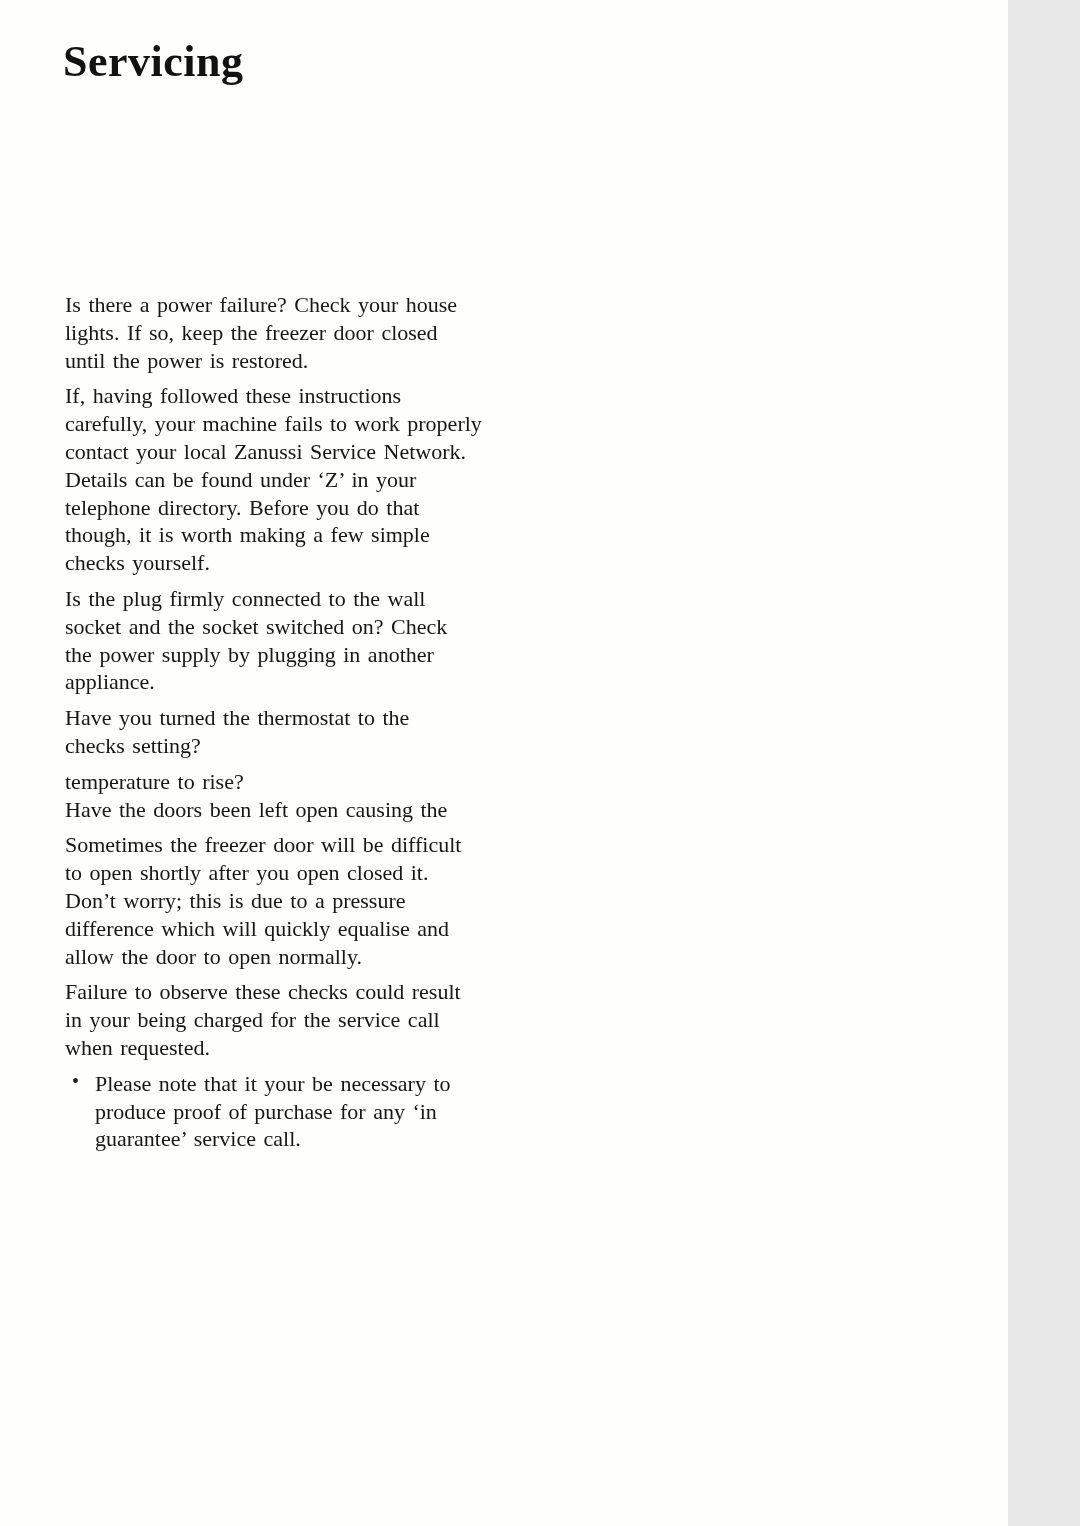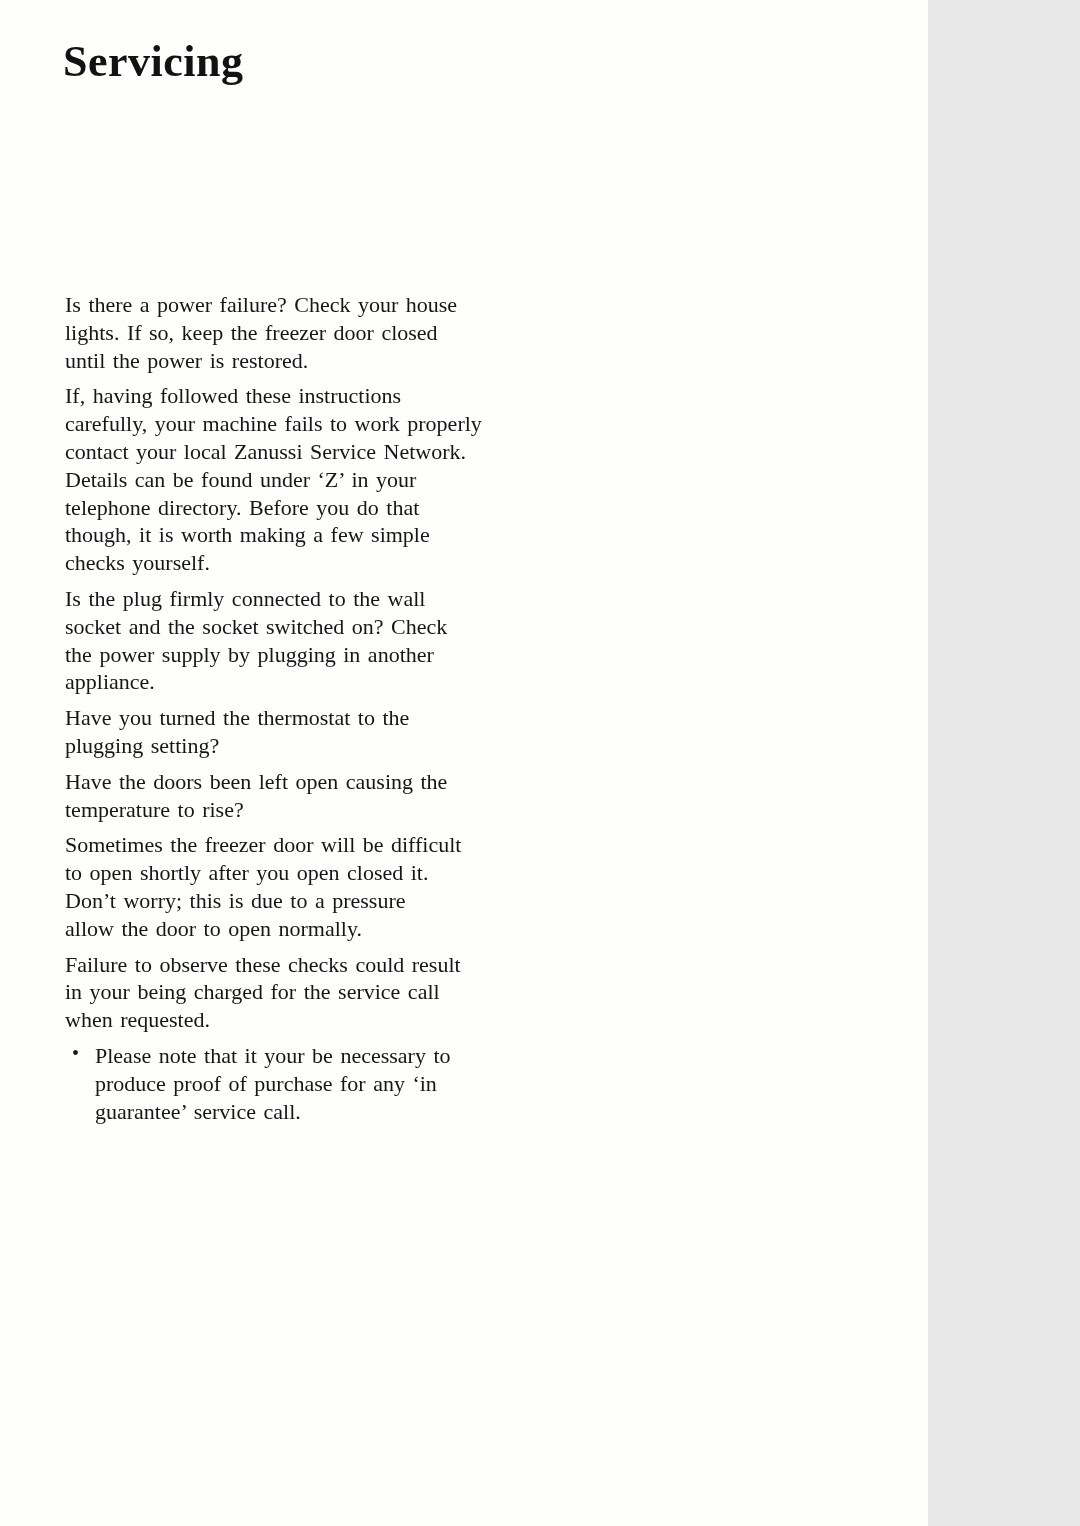--- a/index.html
+++ b/index.html
@@ -2,21 +2,21 @@
 <html><head>
 <meta charset="utf-8">
 <style>
   html, body {
     margin: 0;
     padding: 0;
     background: #e8e8e8;
   }
   .page {
     position: relative;
-    width: 928px;
+    width: 1008px;
     height: 1526px;
     background: #fefefd;
     color: #161616;
     font-family: "Liberation Serif", "DejaVu Serif", serif;
     overflow: hidden;
   }
   .title {
     position: absolute;
     left: 63px;
     top: 38px;
@@ -83,30 +83,31 @@
         <div class="line">checks yourself.</div>
       </div>
       <div class="para">
         <div class="line">Is the plug firmly connected to the wall</div>
         <div class="line">socket and the socket switched on? Check</div>
         <div class="line">the power supply by plugging in another</div>
         <div class="line">appliance.</div>
       </div>
       <div class="para">
         <div class="line">Have you turned the thermostat to the</div>
-        <div class="line">plugging setting?</div>
+        <div class="line">checks setting?</div>
       </div>
       <div class="para">
+        <div class="line">temperature to rise?</div>
         <div class="line">Have the doors been left open causing the</div>
-        <div class="line">temperature to rise?</div>
       </div>
       <div class="para">
         <div class="line">Sometimes the freezer door will be difficult</div>
         <div class="line">to open shortly after you open closed it.</div>
         <div class="line">Don’t worry; this is due to a pressure</div>
+        <div class="line">difference which will quickly equalise and</div>
         <div class="line">allow the door to open normally.</div>
       </div>
       <div class="para">
         <div class="line">Failure to observe these checks could result</div>
         <div class="line">in your being charged for the service call</div>
         <div class="line">when requested.</div>
       </div>
       <div class="para bullet">
         <span class="bullet-marker">•</span>
         <div class="line">Please note that it your be necessary to</div>

